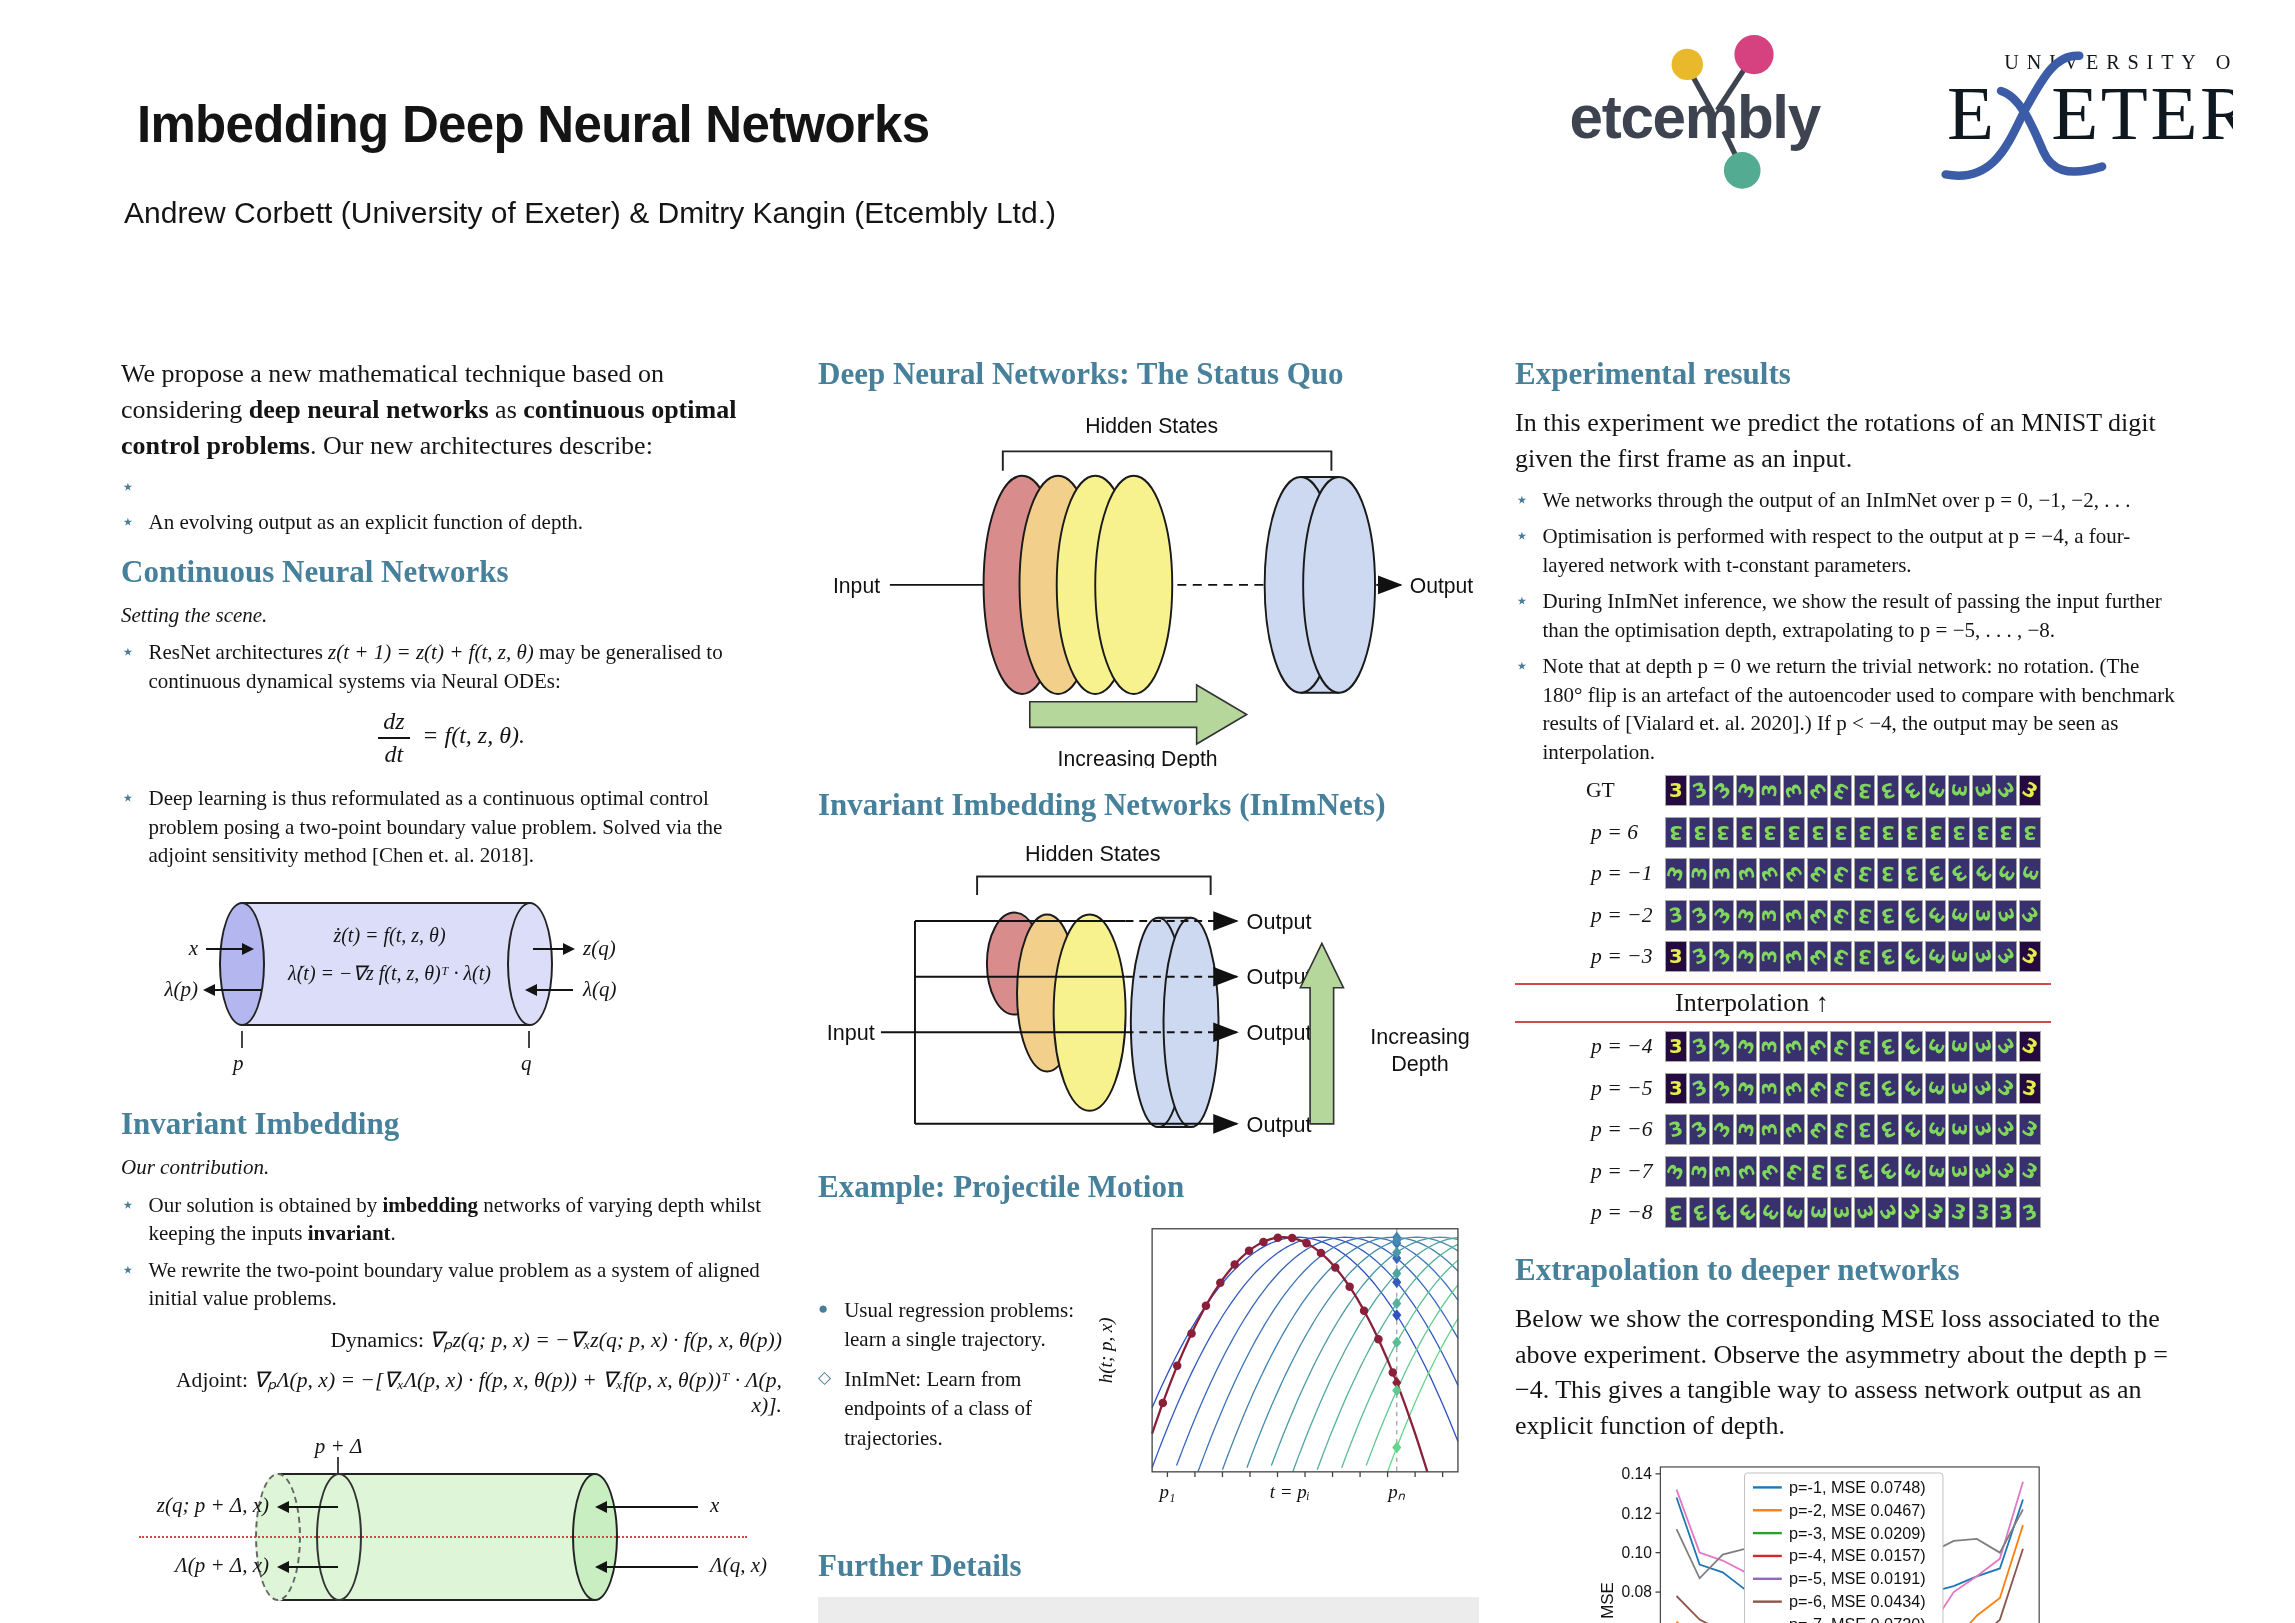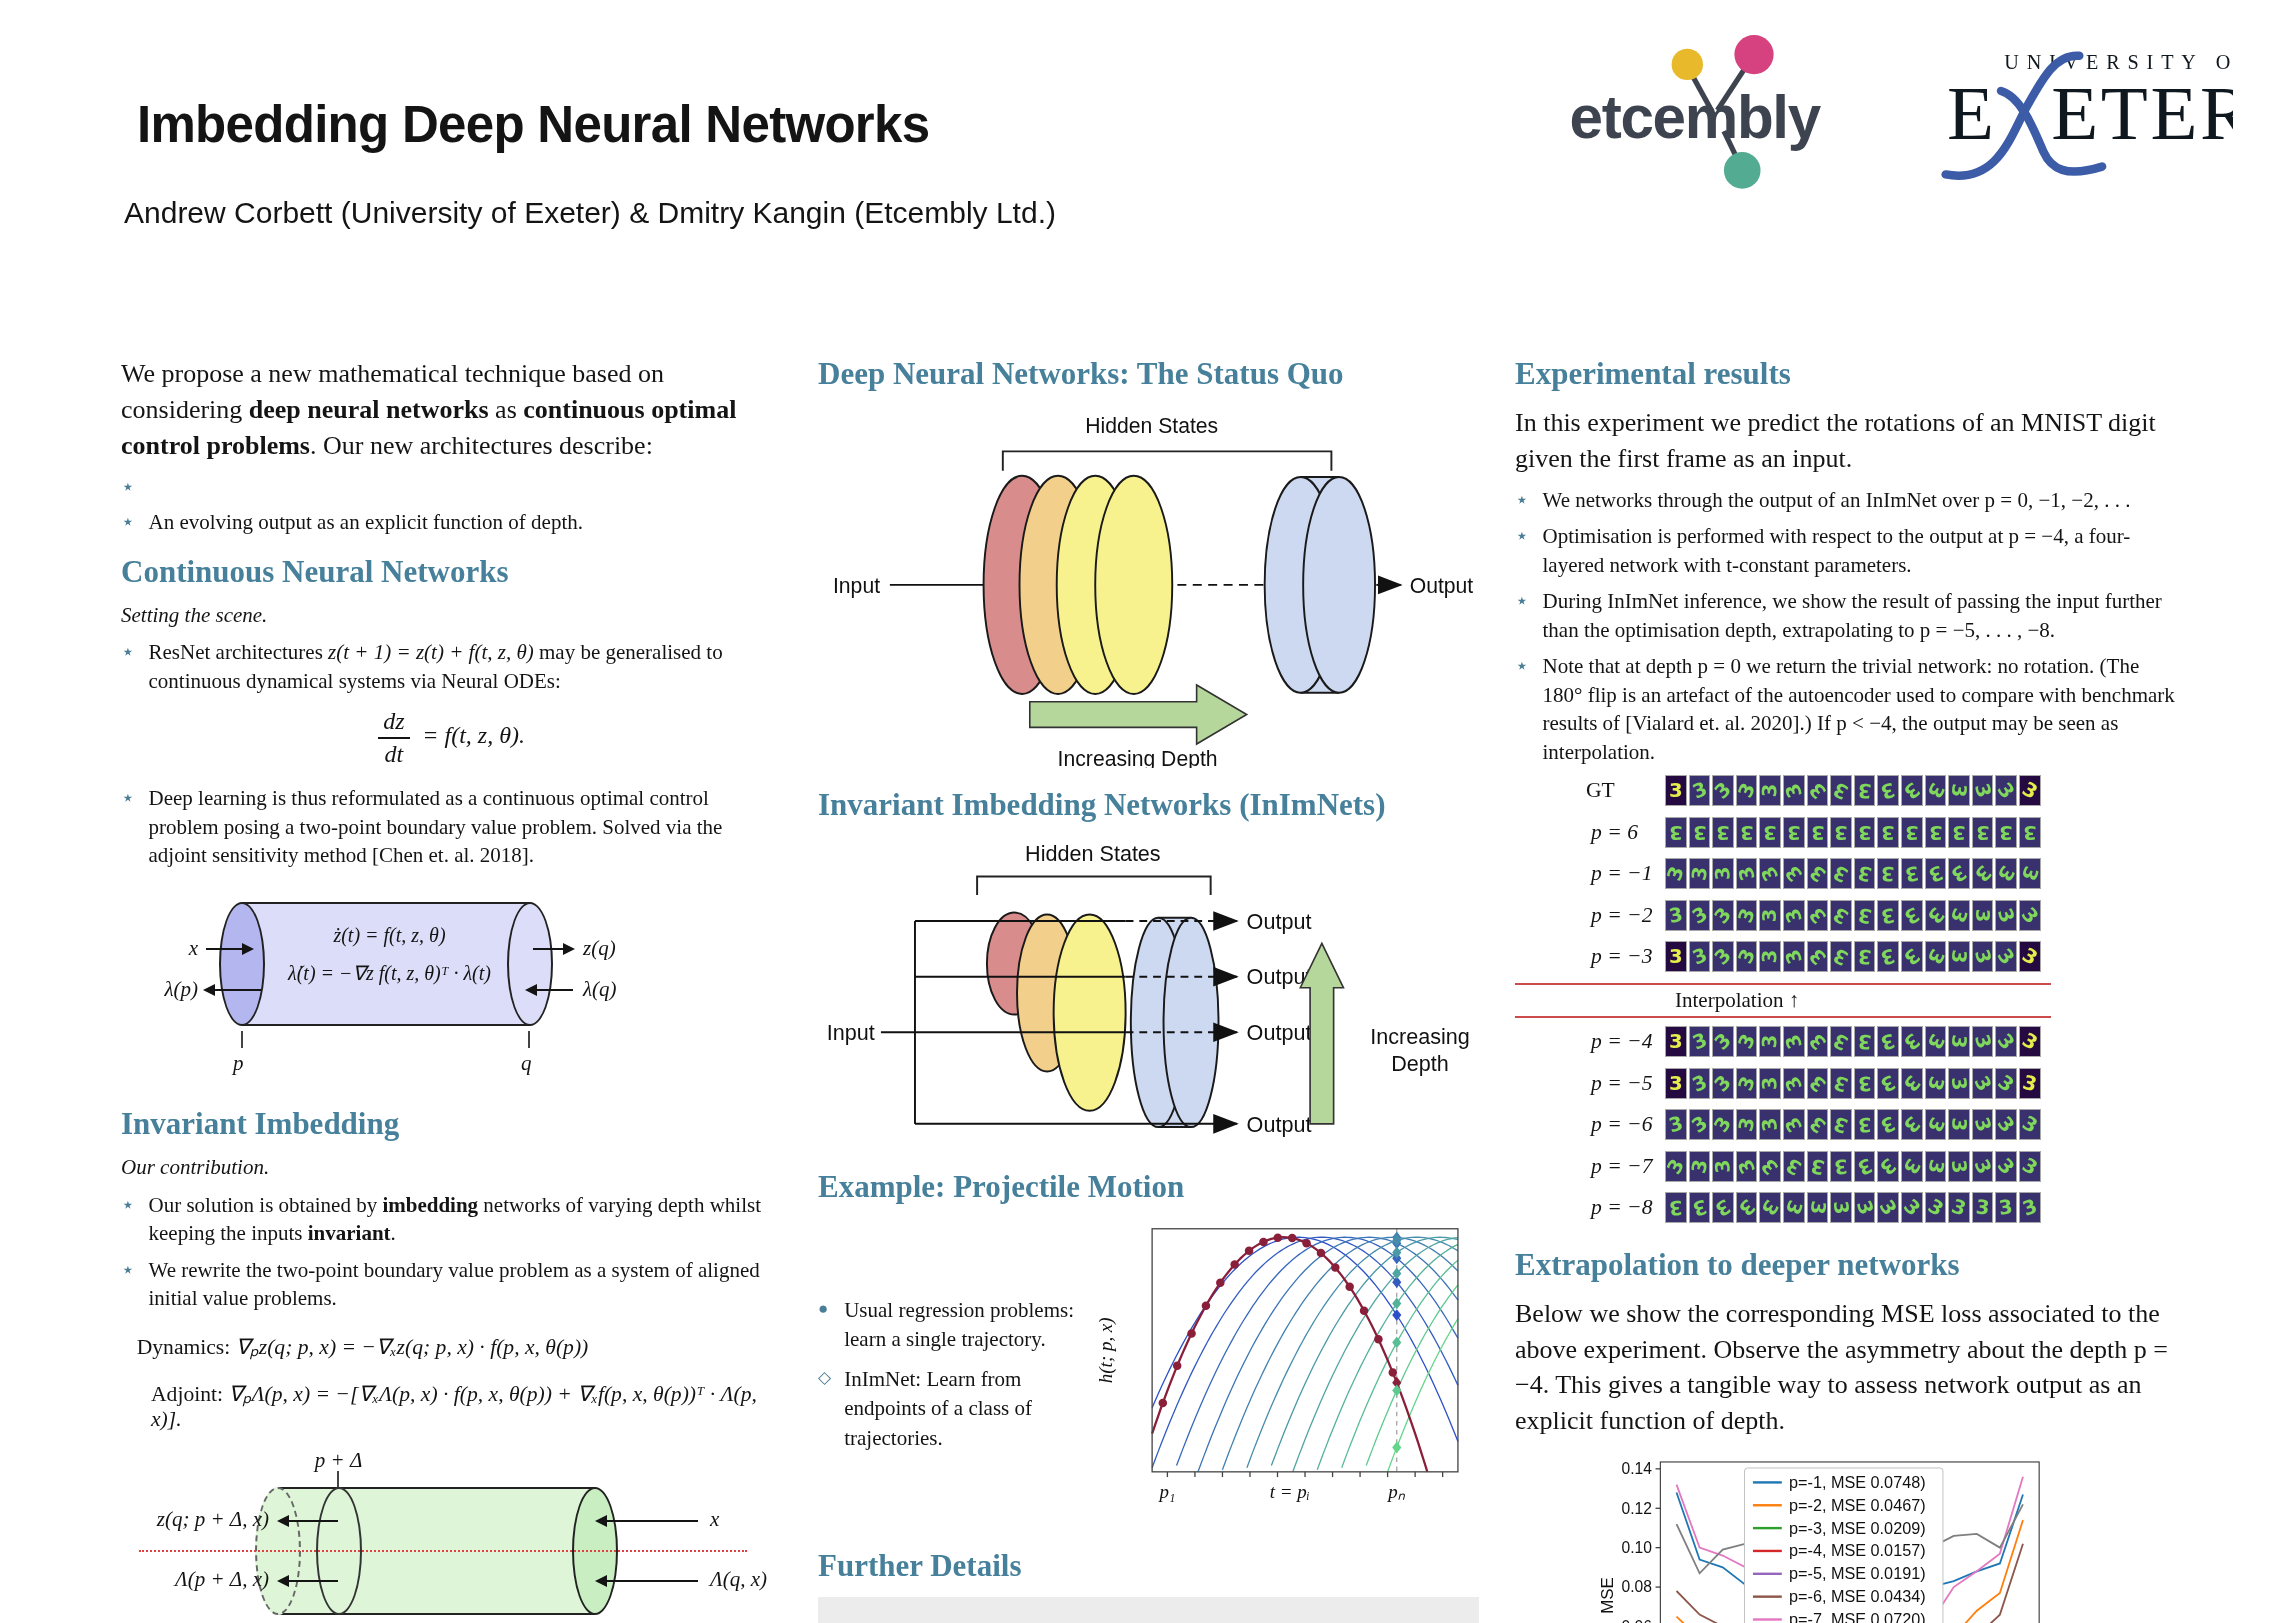--- a/index.html
+++ b/index.html
@@ -22,21 +22,21 @@
   b{font-weight:bold;}
   .starlist{margin:2.6px 0 6.5px 0;}
   .star-li{display:flex;gap:10.5px;margin:7.8px 0;font-size:21px;line-height:1.36;}
   .star{color:#4a7d96;font-size:22px;flex:0 0 17px;line-height:1.25;}
   .dot{color:#4a7d96;font-size:17px;flex:0 0 17px;line-height:1.5;}
   .eqn{text-align:center;font-size:24px;margin:13px 0 17px 0;}
   .frac{display:inline-block;vertical-align:middle;text-align:center;line-height:1.1;}
   .frac .num{display:block;border-bottom:2px solid #141414;padding:0 5.2px 2px 5.2px;}
   .frac .den{display:block;padding-top:2px;}
   .eq-rhs{margin-left:6.5px;}
-  .dynline{font-size:21.6px;margin:18px 0;}
+  .dynline{font-size:21.6px;margin:11px 0;text-align:right;}
   .dynline.indent{margin-left:30px;}
   .dyn-label{font-style:normal;}
   
   *{box-sizing:border-box;}
   .cylwrap{position:relative;height:204px;margin:15.7px 0 3.9px 0;font-size:21px;}
   .cylwrap2{position:relative;height:235px;margin:19.6px 0 0 0;font-size:21px;}
   .cyl-body{position:absolute;background:#dcddf8;border-top:2px solid #222;border-bottom:2px solid #222;}
   .cap{position:absolute;border-radius:50%;border:2px solid #222;}
   .cap.dashed{border-style:dashed;border-color:#666;}
   .cyl-eqs{position:absolute;text-align:center;font-size:20px;line-height:1.9;z-index:4;}
@@ -65,21 +65,21 @@
   .dgrid{margin:9.2px 0 5.2px 0;}
   .drow{display:flex;align-items:center;height:31px;margin-bottom:10.5px;}
   .dlabel{width:150px;text-align:left;padding-left:76px;font-size:21.6px;font-style:italic;}
   .dlabel.gt{font-style:normal;padding-left:71px;}
   .dcells{display:flex;gap:2px;}
   .dcell{width:21.6px;height:31px;display:flex;align-items:center;justify-content:center;
          overflow:hidden;border:0.7px solid #a8a8a8;}
   .dcell span{font-family:"DejaVu Sans",sans-serif;font-weight:bold;font-size:19.6px;display:block;}
   .sep{width:536px;margin:1.3px 0 7.8px 0;}
   .sepline{border-top:2px solid #cc4b4b;height:0;}
-  .seplabel{font-size:21px;padding:2.6px 0 3.9px 160px;}
+  .seplabel{font-size:26px;padding:2.6px 0 3.9px 160px;}
   .mse-wrap{margin-left:78px;margin-top:11.8px;}
 </style>
 </head>
 <body>
 
 <div class="poster">
 
   <div class="title">Imbedding Deep Neural Networks</div>
   <div class="authors">Andrew Corbett (University of Exeter) &amp; Dmitry Kangin (Etcembly Ltd.)</div>
 

